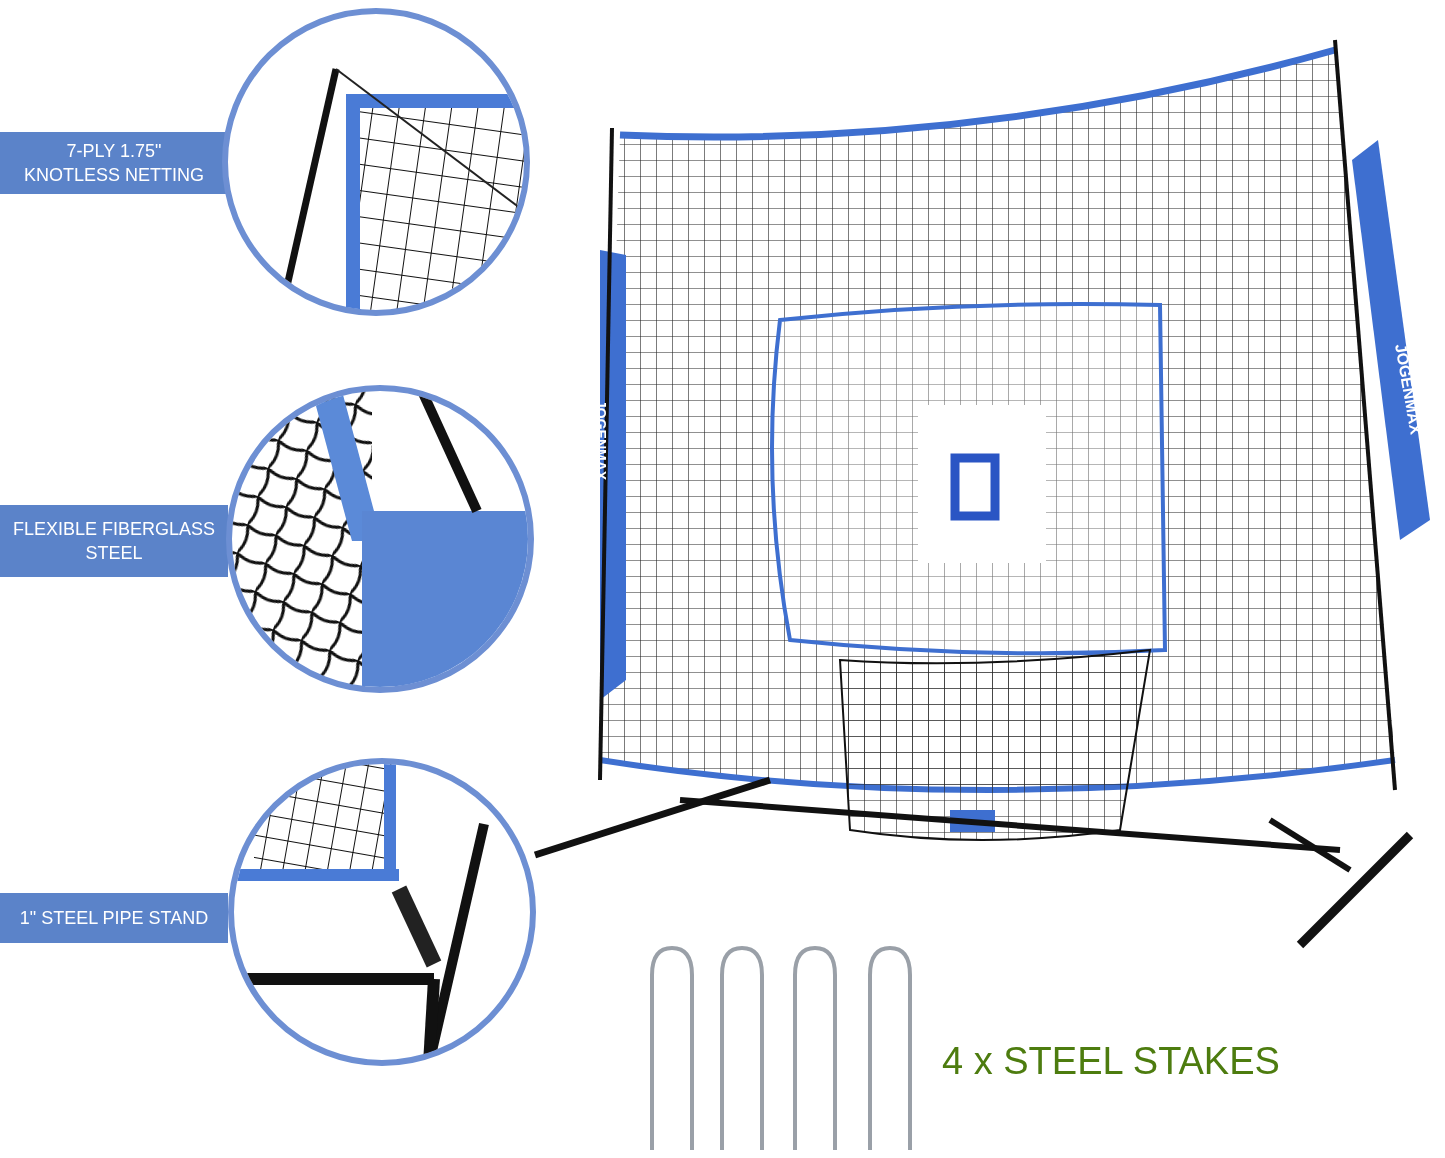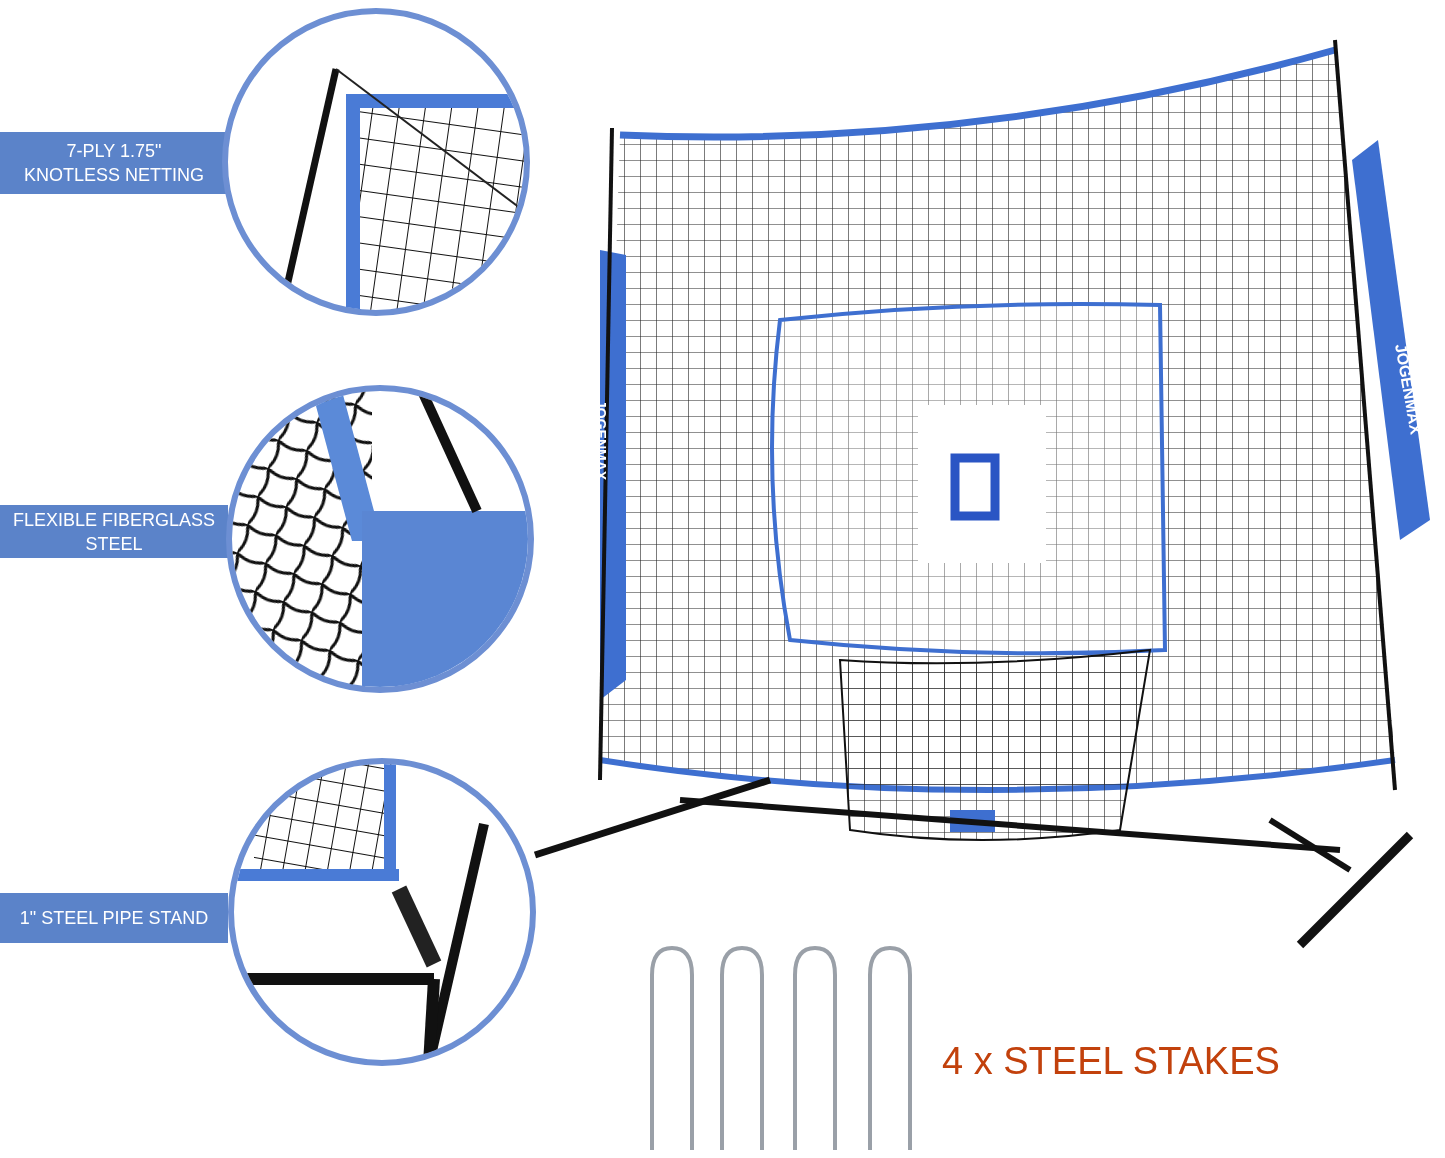--- a/index.html
+++ b/index.html
@@ -1,29 +1,29 @@
 <!DOCTYPE html>
 <html><head>
 <meta charset="utf-8">
 <style>
   html,body{margin:0;padding:0;background:#ffffff;}
   body{width:1445px;height:1158px;position:relative;overflow:hidden;font-family:"DejaVu Sans",sans-serif;}
   .label{position:absolute;left:0;width:228px;background:#5b83c9;color:#fff;display:flex;flex-direction:column;align-items:center;justify-content:center;font-size:18px;line-height:24px;text-align:center;font-family:"Liberation Sans",sans-serif;}
   .circle{position:absolute;border-radius:50%;border:6px solid #6d8fd3;background:#fff;overflow:hidden;}
-  .stake-caption{position:absolute;left:942px;top:1040px;font-size:38px;color:#c2410c;font-family:"Liberation Sans",sans-serif;}
+  .stake-caption{position:absolute;left:942px;top:1040px;font-size:38px;color:#4d7c0f;font-family:"Liberation Sans",sans-serif;}
   svg{position:absolute;left:0;top:0;}
 </style>
 </head>
 <body>
 
 <div class="label" style="top:132px;height:62px;">
   <span>7-PLY 1.75"</span>
   <span>KNOTLESS NETTING</span>
 </div>
-<div class="label" style="top:505px;height:53px;">
+<div class="label" style="top:505px;height:72px;">
   <span>FLEXIBLE FIBERGLASS</span>
   <span>STEEL</span>
 </div>
 <div class="label" style="top:893px;height:50px;">
   <span>1" STEEL PIPE STAND</span>
 </div>
 
 <div class="circle" style="left:222px;top:8px;width:296px;height:296px;">
   <svg width="296" height="296">
     <defs>

